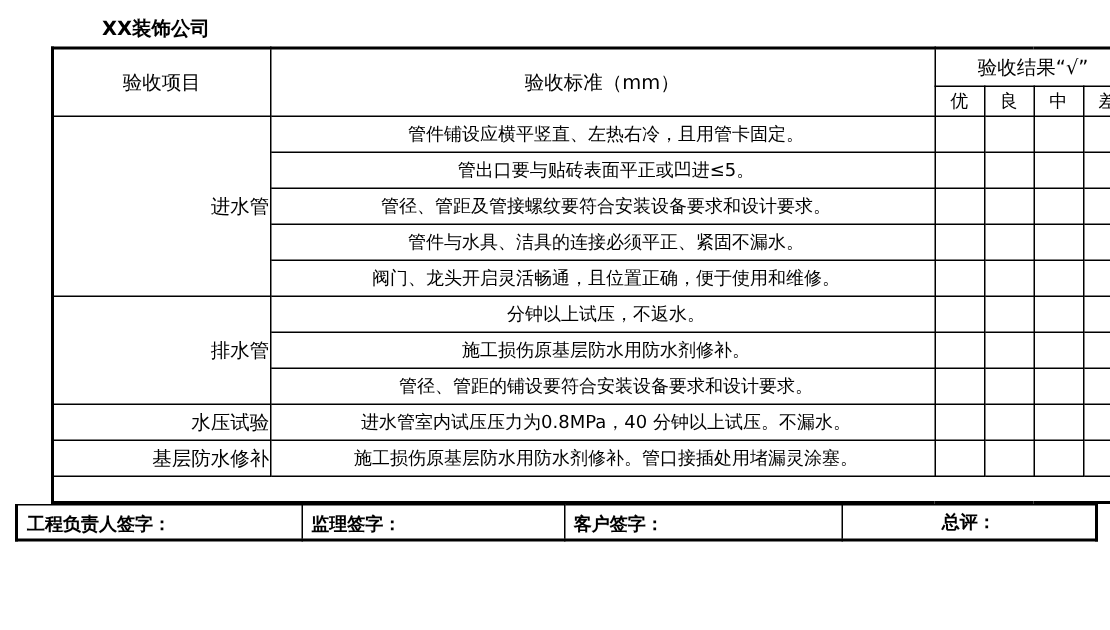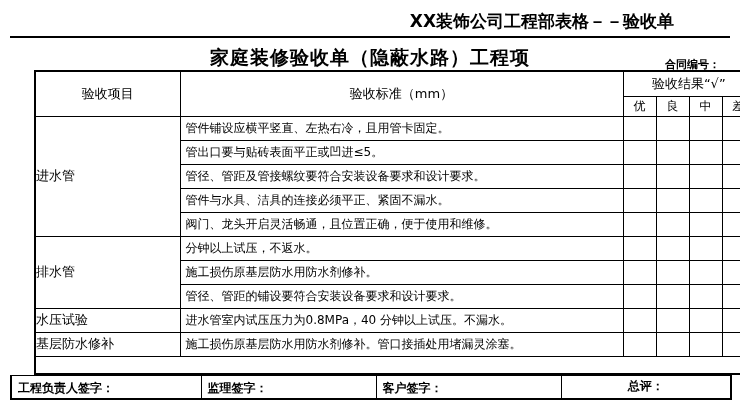--- a/index.html
+++ b/index.html
@@ -16,22 +16,22 @@
   }
   .page {
     position: relative;
     width: 740px;
     height: 420px;
     box-sizing: border-box;
     padding: 8px 10px 0 10px;
   }
   .header-row {
     display: flex;
-    justify-content: flex-end;
-    font-size: 17px;
+    justify-content: space-between;
+    font-size: 13px;
     font-weight: bold;
     padding: 2px 8px 3px 58px;
   }
   .header-right {
     padding-right: 48px;
   }
   .title-band {
     position: relative;
     border-top: 2px solid #000;
     padding-top: 8px;
@@ -75,42 +75,42 @@
     font-weight: normal;
   }
   .outer-border {
     border: 2px solid #000;
   }
   .cell-center {
     text-align: center;
     vertical-align: middle;
   }
   .cell-left {
-    text-align: left;
+    text-align: center;
     vertical-align: middle;
     padding-left: 5px !important;
   }
   .hdr {
     height: 24px;
     font-size: 13px;
     font-weight: bold;
   }
   .hdr-sub {
     height: 19px;
     font-size: 12px;
     font-weight: bold;
   }
   .row-cell {
     height: 23px;
     font-size: 12px;
   }
   .cat {
     font-size: 13px;
     font-weight: bold;
-    text-align: left;
+    text-align: right;
     vertical-align: middle;
   }
   .footer-tbl {
     width: 100%;
     border-collapse: collapse;
     table-layout: fixed;
     font-size: 12px;
   }
   .footer-tbl td {
     border: 1px solid #000;
@@ -128,27 +128,22 @@
     height: 16px;
   }
 </style>
 </head>
 <body>
 
 <div class="page">
 
   <div class="header-row">
     <span>XX装饰公司</span>
-    <span class="header-right">工程部表格－－验收单</span>
   </div>
 
-  <div class="title-band">
-    <div class="doc-title">家庭装修验收单（隐蔽水路）工程项</div>
-    <div class="contract-no">合同编号：</div>
-  </div>
 
 
   <table class="main outer-border">
     <colgroup>
       <col style="width:145px">
       <col style="width:443px">
       <col style="width:33px">
       <col style="width:33px">
       <col style="width:33px">
       <col style="width:33px">

